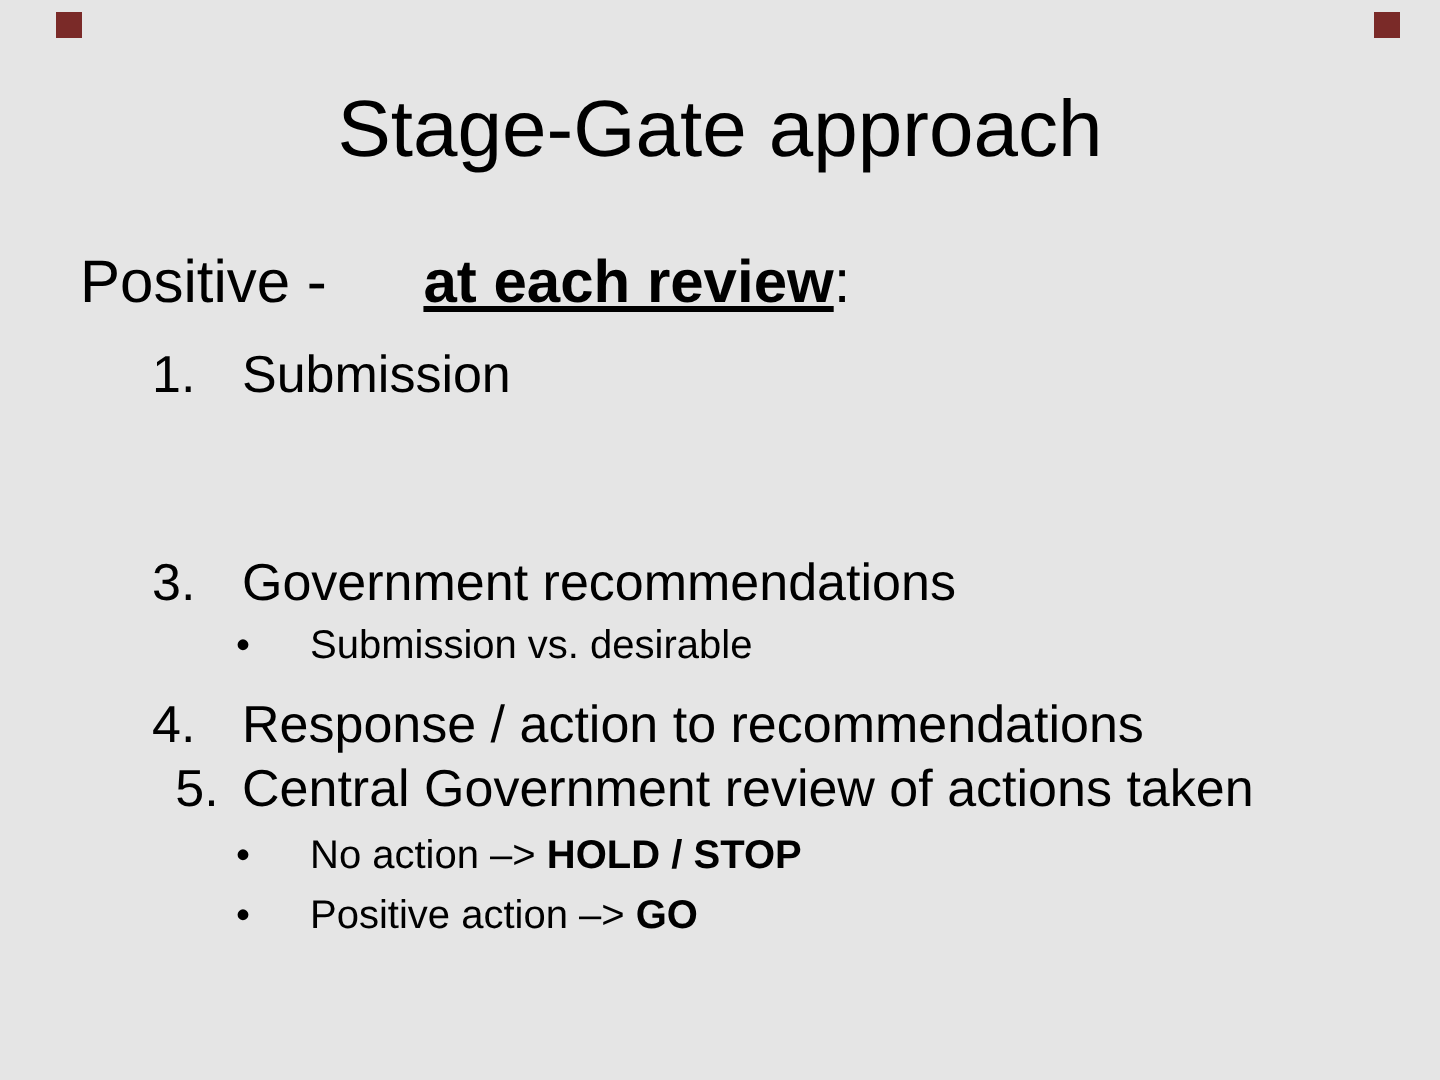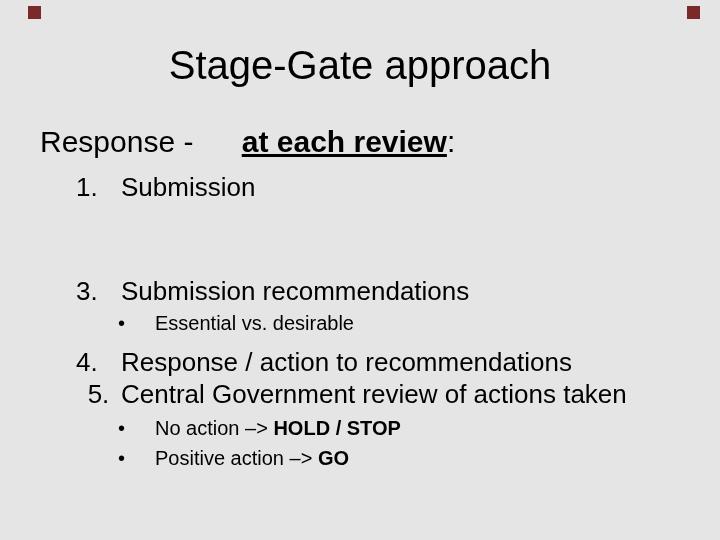--- a/index.html
+++ b/index.html
@@ -93,33 +93,33 @@
 </head>
 <body>
 
 <div class="slide">
 
   <div class="corner-marker corner-tl" style="background: rgb(122, 42, 40);"></div>
   <div class="corner-marker corner-tr" style="background: rgb(122, 42, 40);"></div>
 
   <h1 class="slide-title">Stage-Gate approach</h1>
 
-  <p class="intro-line"><span>Response - </span><span class="emphasis">at each review</span><span>:</span></p>
+  <p class="intro-line"><span>Positive - </span><span class="emphasis">at each review</span><span>:</span></p>
 
   <div class="numbered-item i1">
     <span class="num">1.</span><span class="txt">Submission</span>
   </div>
 
 
   <div class="numbered-item i3">
-    <span class="num">3.</span><span class="txt">Submission recommendations</span>
+    <span class="num">3.</span><span class="txt">Government recommendations</span>
   </div>
 
   <div class="sub-bullet s1">
-    <span class="bullet">•</span><span>Essential vs. desirable</span><b></b>
+    <span class="bullet">•</span><span>Submission vs. desirable</span><b></b>
   </div>
 
   <div class="numbered-item i4">
     <span class="num">4.</span><span class="txt">Response / action to recommendations</span>
   </div>
 
   <div class="numbered-item i5">
     <span class="num">5.</span><span class="txt">Central Government review of actions taken</span>
   </div>
 

